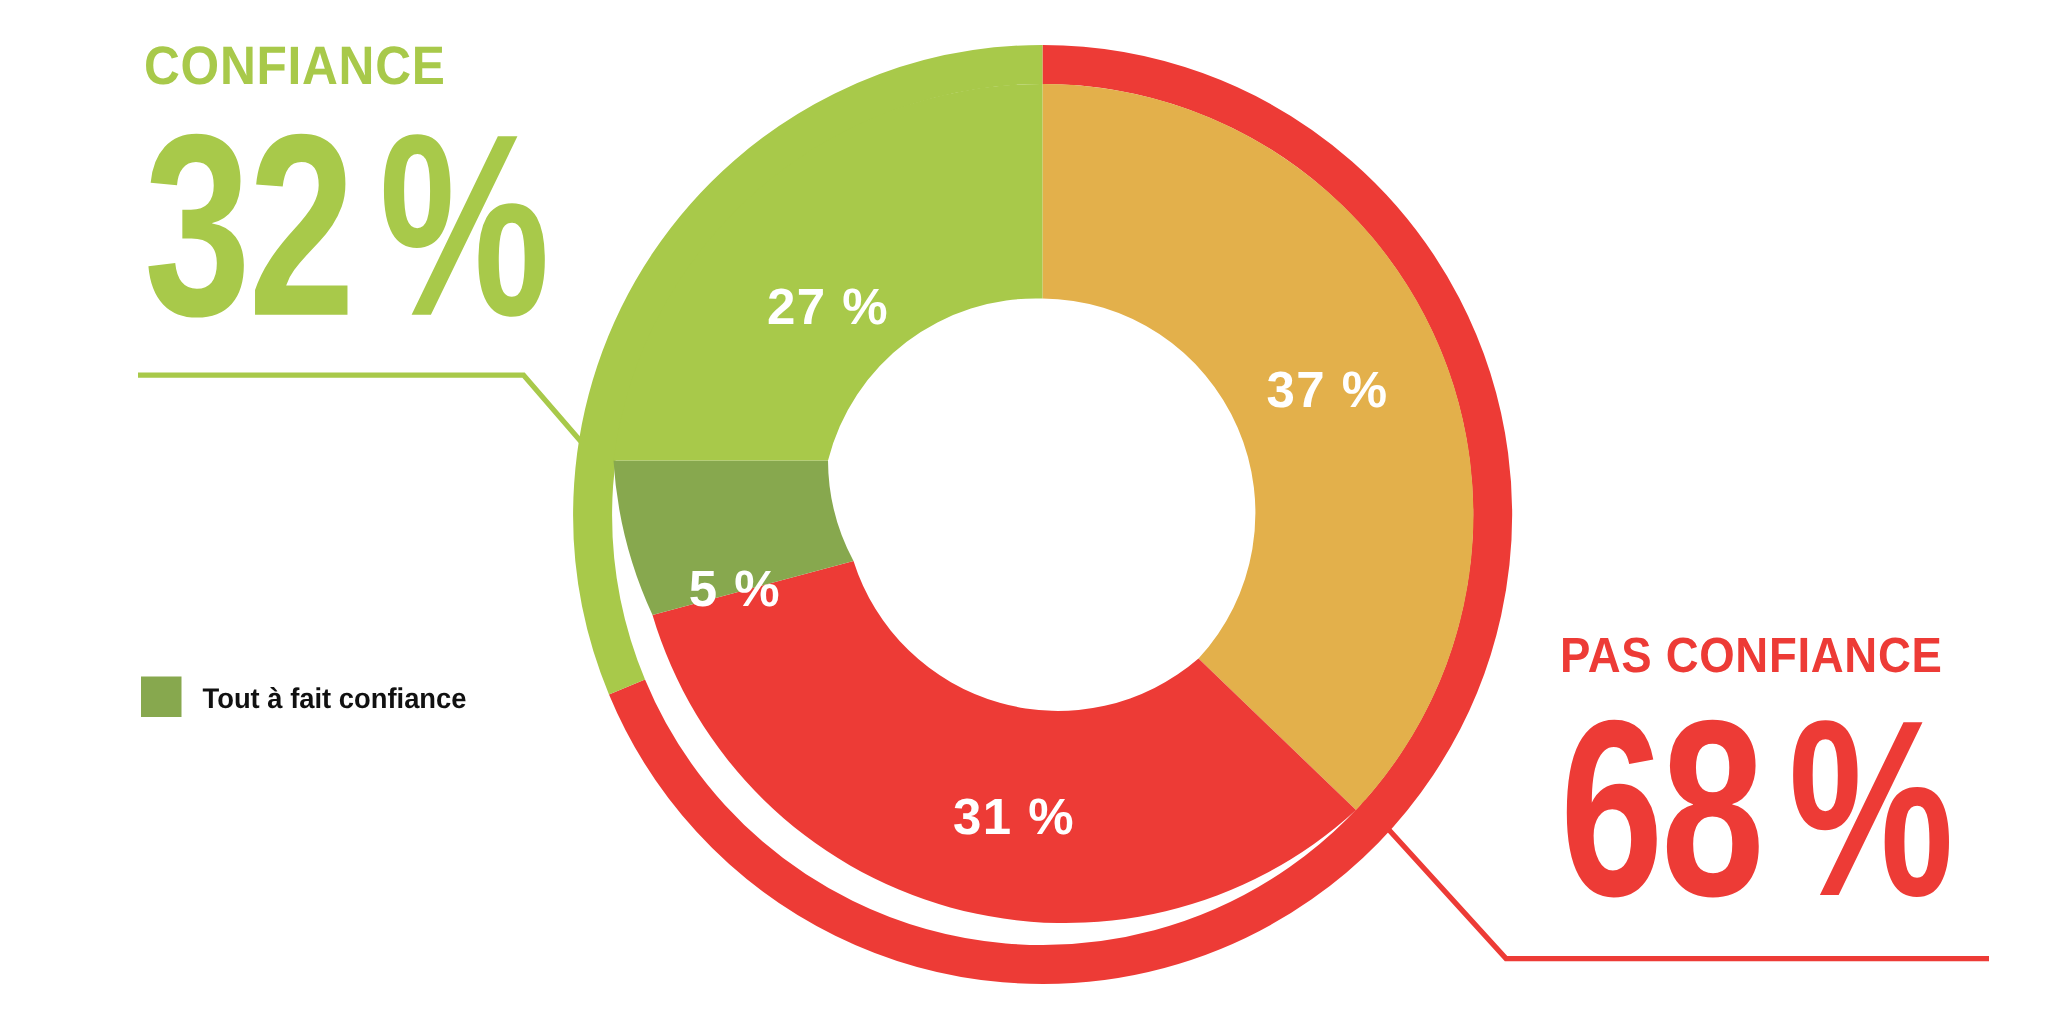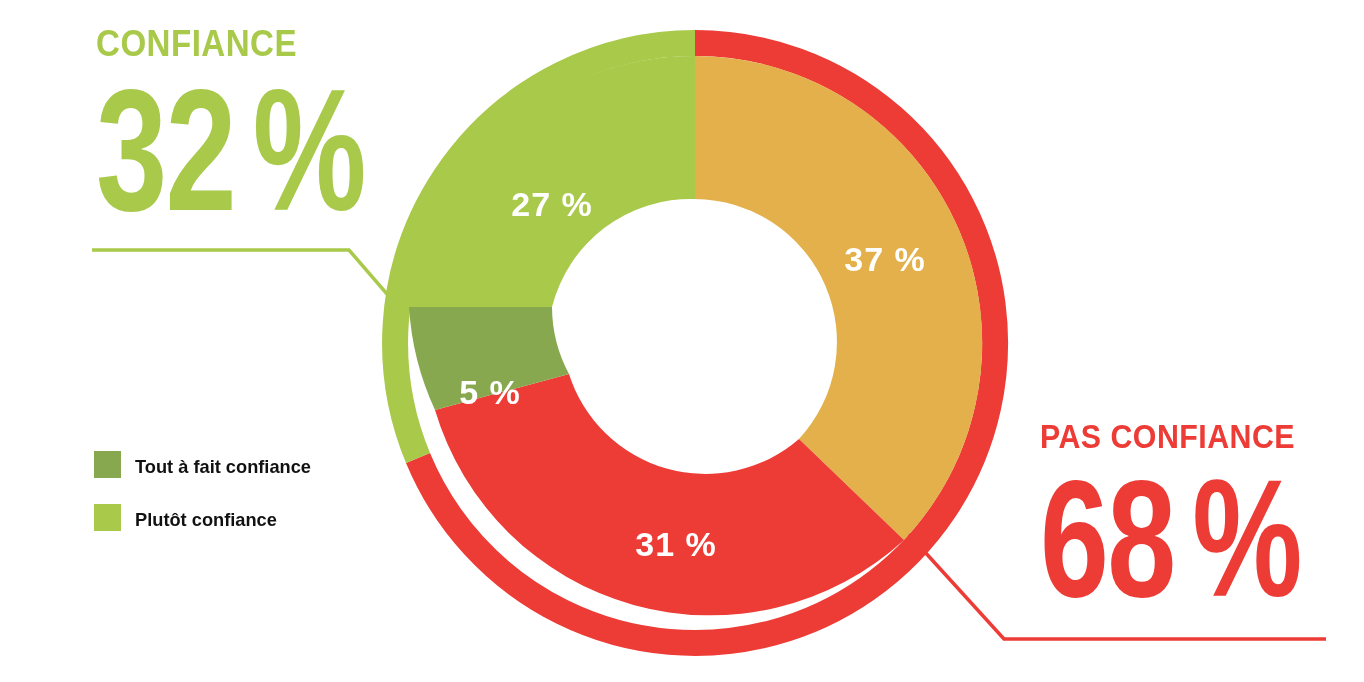--- a/index.html
+++ b/index.html
@@ -133,24 +133,20 @@
   <div class="callout" id="callout-pas-confiance">
     <span class="kicker">PAS CONFIANCE</span>
     <span class="bignum"><span>68</span><span class="pct">%</span></span>
   </div>
 
   <div id="legend">
     <div class="legend-row">
       <span class="legend-swatch" style="background:#87a84e"></span>
       <span class="legend-label">Tout à fait confiance</span>
     </div>
-    <div class="legend-row">
-      <span class="legend-swatch" style="background:#a8c94a"></span>
-      <span class="legend-label">Plutôt confiance</span>
-    </div>
   </div>
 
   <svg id="chart-svg" viewBox="0 0 1364 682">
 
     <path d="M 92 250 L 349 250 L 406 316" fill="none" stroke="#a8c94a" stroke-width="3.5" stroke-linejoin="miter"></path>
 
     <path d="M 903 528 L 1004 639 L 1326 639" fill="none" stroke="#ed3b36" stroke-width="3.5" stroke-linejoin="miter"></path>
 
     <g>
 

